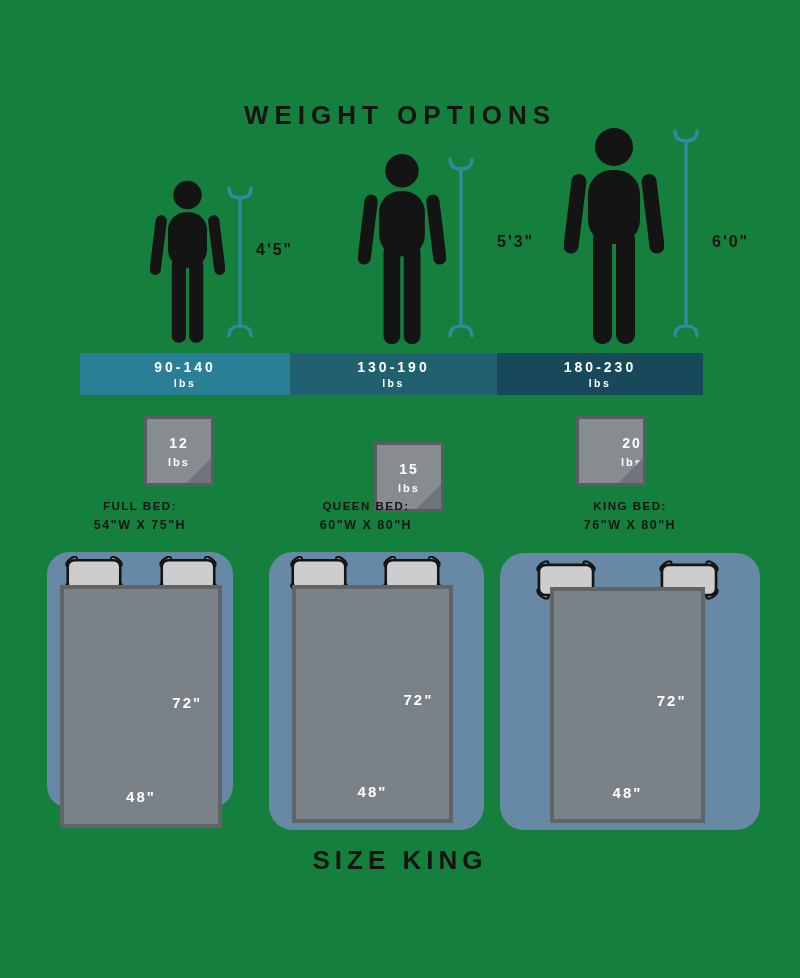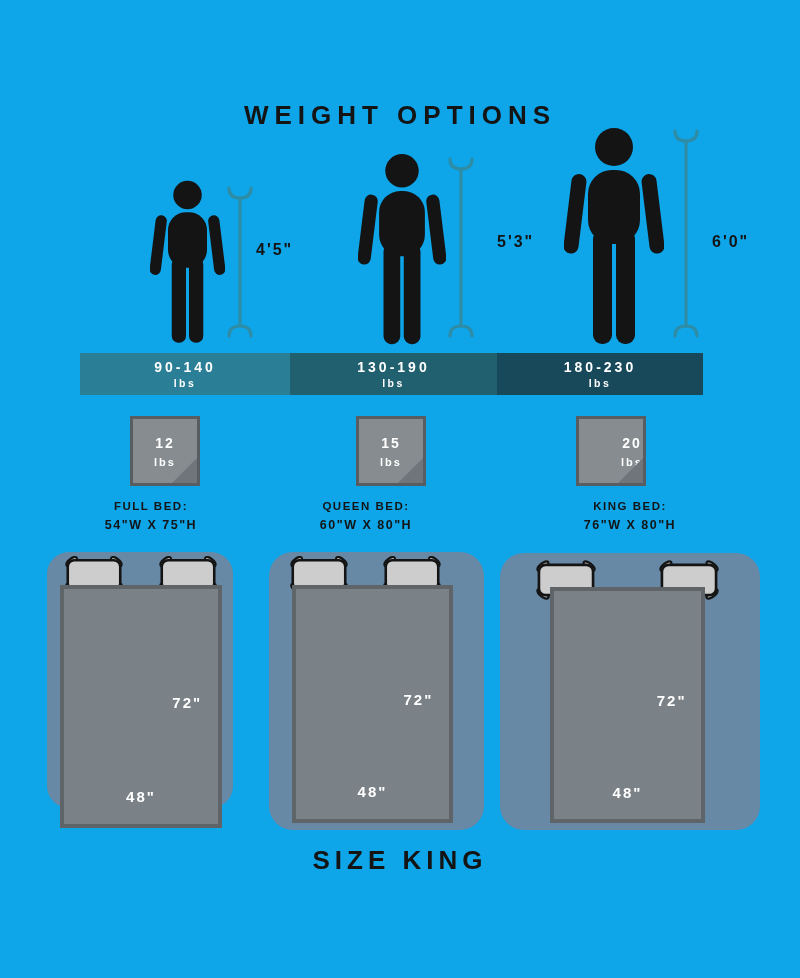--- a/index.html
+++ b/index.html
@@ -1,16 +1,16 @@
 <!DOCTYPE html>
 <html style="--c-measure_line: #2E8CA4; --c-silhouette: #141414; --c-bed: #6889A6; --c-blanket: #7B8287; --c-blanket_border: #5E6468; --c-pillow: #CDCDCD; --c-square: #868C90; --c-square_border: #575D60; --c-square_fold: #6F757A; --c-text_dark: #141414; --c-text_light: #FFFFFF;"><head>
 <meta charset="utf-8">
 <style>
   html,body{margin:0;padding:0;background:#fff;}
-  .canvas{position:relative;width:800px;height:978px;background:#0ea5e9;overflow:hidden;
+  .canvas{position:relative;width:800px;height:978px;background:#15803d;overflow:hidden;
           font-family:"Liberation Sans","DejaVu Sans",sans-serif;margin:0 auto;}
   .abs{position:absolute;}
 
   .big-title{top:100px;left:0;width:100%;text-align:center;font-size:26px;font-weight:700;
              letter-spacing:6px;color:var(--c-text_dark,#141414);}
 
   svg.person{color:var(--c-silhouette,#141414);}
   .person-1{left:150px;top:180px;width:75px;height:165px;}
   .person-2{left:358px;top:153px;width:88px;height:194px;}
   .person-3{left:564px;top:127px;width:100px;height:220px;}
@@ -29,28 +29,28 @@
   .weight-bar{left:80px;top:353px;width:640px;height:42px;display:flex;}
   .seg{display:flex;flex-direction:column;align-items:center;justify-content:center;color:#fff;}
   .seg-1{width:210px;} .seg-2{width:207px;} .seg-3{width:206px;}
   .seg .range{font-size:14px;font-weight:700;letter-spacing:3px;}
   .seg .unit{font-size:10.5px;font-weight:700;letter-spacing:2.5px;margin-top:2px;}
 
   .square{width:70px;height:70px;top:416px;background:var(--c-square,#868C90);
           border:3px solid var(--c-square_border,#575D60);box-sizing:border-box;
           display:flex;flex-direction:column;align-items:center;justify-content:center;
           color:#fff;position:absolute;}
-  .square-1{left:130px;} .square-2{left:356px;} .square-3{left:576px;padding-left:42px;}
+  .square-1{left:144px;} .square-2{left:374px;margin-top:26px;} .square-3{left:576px;padding-left:42px;}
   .square .val{font-size:14px;font-weight:700;letter-spacing:2px;}
   .square .unit{font-size:11px;font-weight:700;letter-spacing:2px;margin-top:5px;}
   .fold{position:absolute;right:0;bottom:0;width:25px;height:25px;
         background:var(--c-square_fold,#6F757A);clip-path:polygon(100% 0,100% 100%,0 100%);}
 
   .bedlabel{top:500px;width:220px;text-align:center;color:var(--c-text_dark,#141414);}
-  .bedlabel-1{left:41px;} .bedlabel-2{left:256px;} .bedlabel-3{left:520px;}
+  .bedlabel-1{left:30px;} .bedlabel-2{left:256px;} .bedlabel-3{left:520px;}
   .bedlabel .l1{font-size:11.5px;font-weight:700;letter-spacing:1.5px;}
   .bedlabel .l2{font-size:12.5px;font-weight:700;letter-spacing:1.5px;margin-top:6px;}
 
   .bed{background:var(--c-bed,#6889A6);}
   .bed-1{left:47px;top:552px;width:186px;height:256px;border-radius:22px;}
   .bed-2{left:269px;top:552px;width:215px;height:278px;border-radius:24px;}
   .bed-3{left:500px;top:553px;width:260px;height:277px;border-radius:24px;}
 
   .pillow-1a{left:62px;top:553px;width:64px;height:44px;}
   .pillow-1b{left:156px;top:553px;width:64px;height:44px;}

